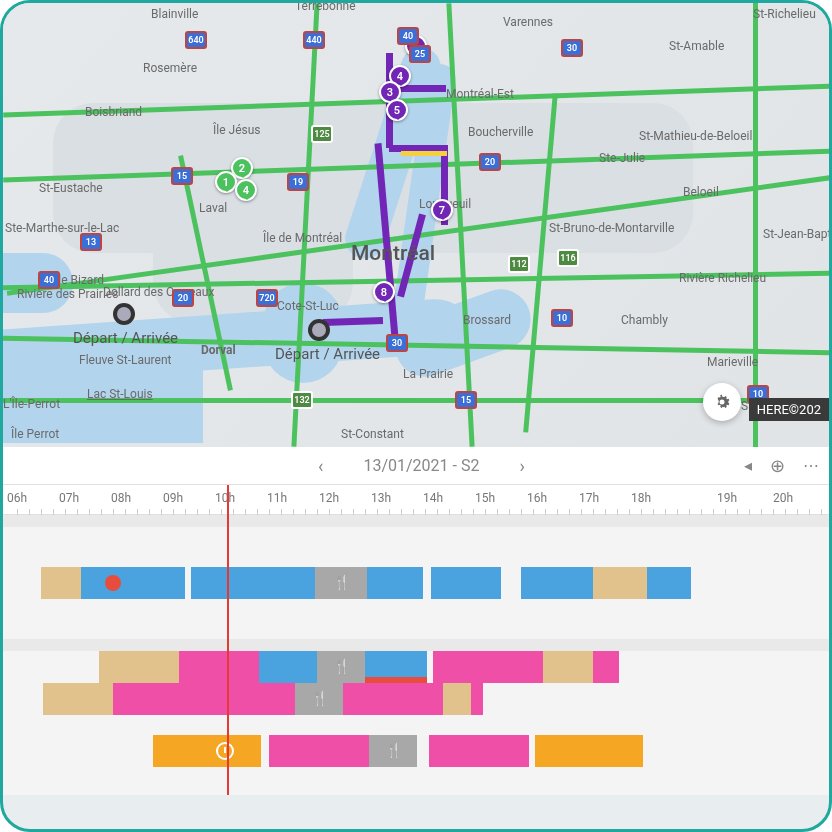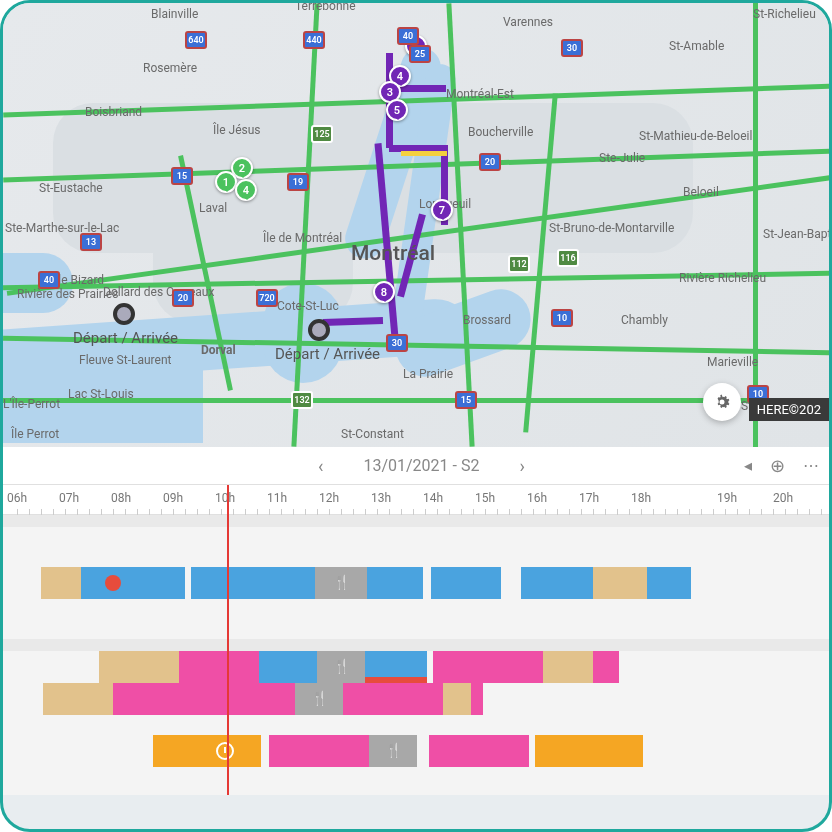--- a/index.html
+++ b/index.html
@@ -165,21 +165,21 @@
         <div class="city" style="left: 14px; top: 284px;">Rivière des Prairies</div>
         <div class="city" style="left: 100px; top: 282px;">Dollard des Ormeaux</div>
         <div class="city" style="left: 274px; top: 296px;">Cote-St-Luc</div>
         <div class="city" style="left: 676px; top: 268px;">Rivière Richelieu</div>
         <div class="city" style="left: 618px; top: 310px;">Chambly</div>
         <div class="city" style="left: 460px; top: 310px;">Brossard</div>
         <div class="city" style="left: 198px; top: 340px; font-weight: bold;">Dorval</div>
         <div class="city" style="left: 76px; top: 350px;">Fleuve St-Laurent</div>
         <div class="city" style="left: 704px; top: 352px;">Marieville</div>
         <div class="city" style="left: 400px; top: 364px;">La Prairie</div>
-        <div class="city" style="left: 65px; top: 384px;">Lac St-Louis</div>
+        <div class="city" style="left: 84px; top: 384px; text-decoration: underline;">Lac St-Louis</div>
         <div class="city" style="left: 0px; top: 394px;">L'Île-Perrot</div>
         <div class="city" style="left: 8px; top: 424px;">Île Perrot</div>
         <div class="city" style="left: 338px; top: 424px;">St-Constant</div>
         <div class="city" style="left: 750px; top: 4px;">St-Richelieu</div>
         <div class="city" style="left: 738px; top: 396px;">Ste-Angèle-de-Monnoir</div>
       </div>
     <div class="city big" id="bigcity" style="left: 348px; top: 238px;">Montréal</div>
     <div id="pins">
         <div class="pin purple" style="left: 402px; top: 32px;">6</div>
         <div class="pin purple" style="left: 386px; top: 62px;">4</div>

